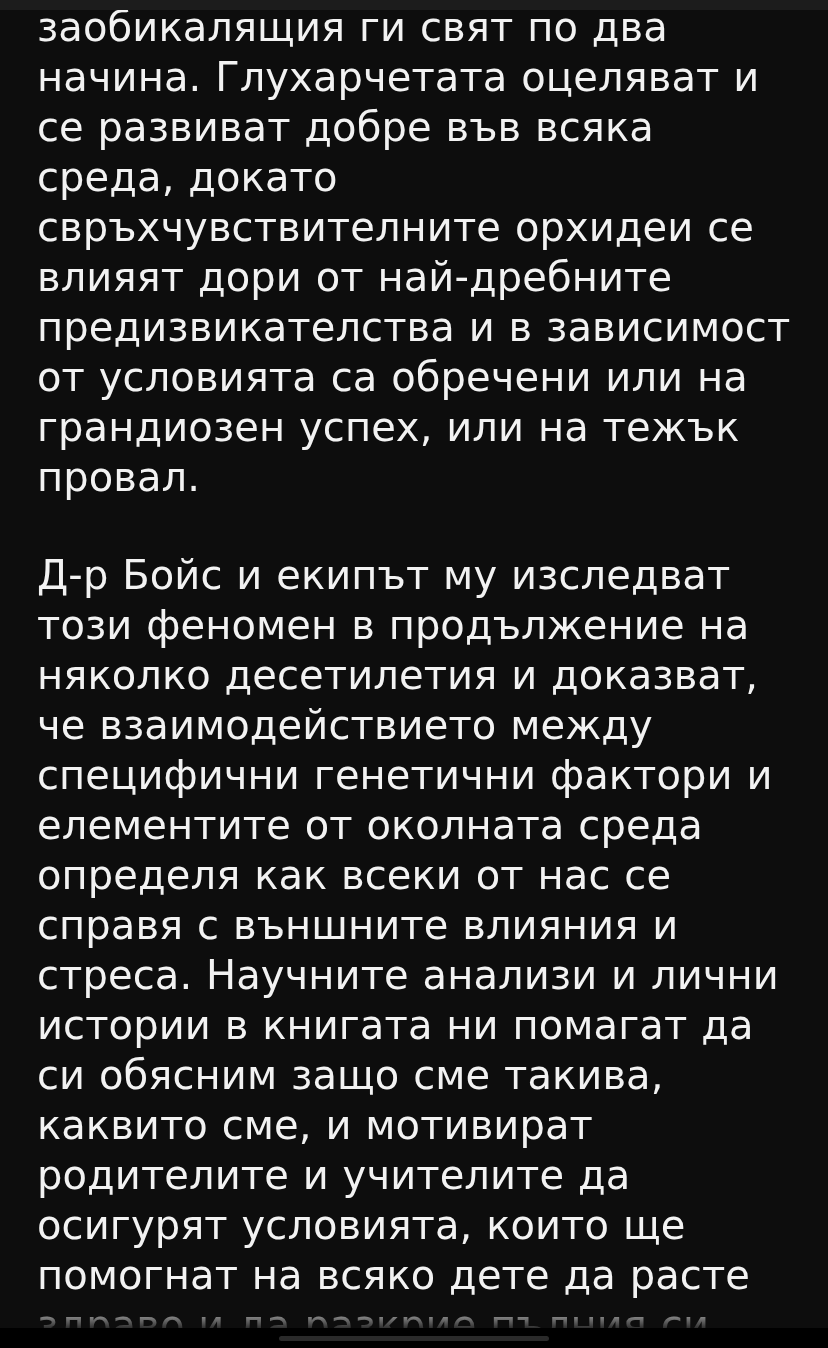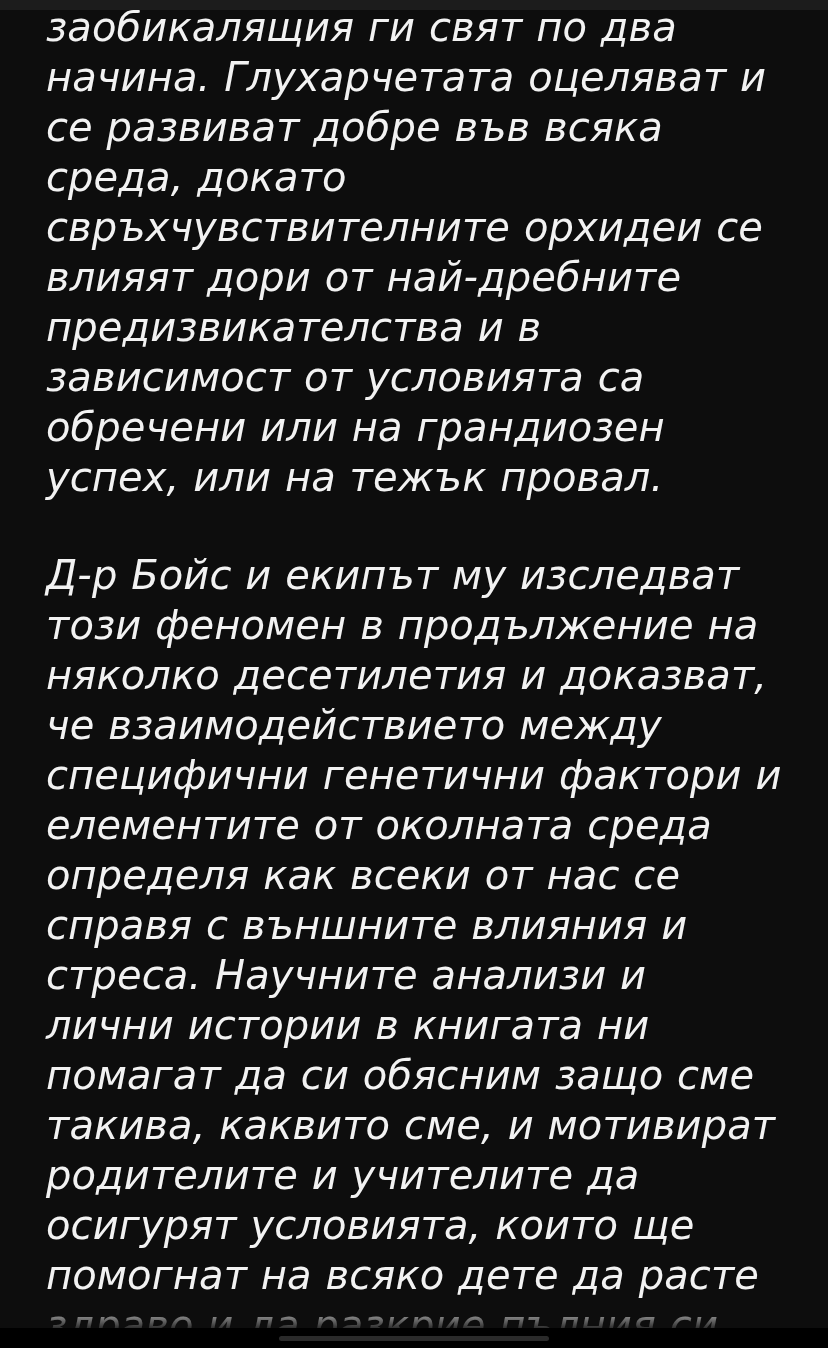--- a/index.html
+++ b/index.html
@@ -41,23 +41,22 @@
     box-sizing: border-box;
     padding: 0 30px 0 30px;
     overflow: hidden;
   }
 
   .para {
     color: #f2f2f2;
     font-size: 40px;
     line-height: 50px;
     letter-spacing: 0.1px;
-    margin: 16px;
+    margin: 7px;
     word-spacing: 1px;
-    font-style: italic;
   }
 
   .para + .para {
     margin-top: 48px;
   }
 
   .para.clipped-top {
     margin-top: -8px;
   }
 

